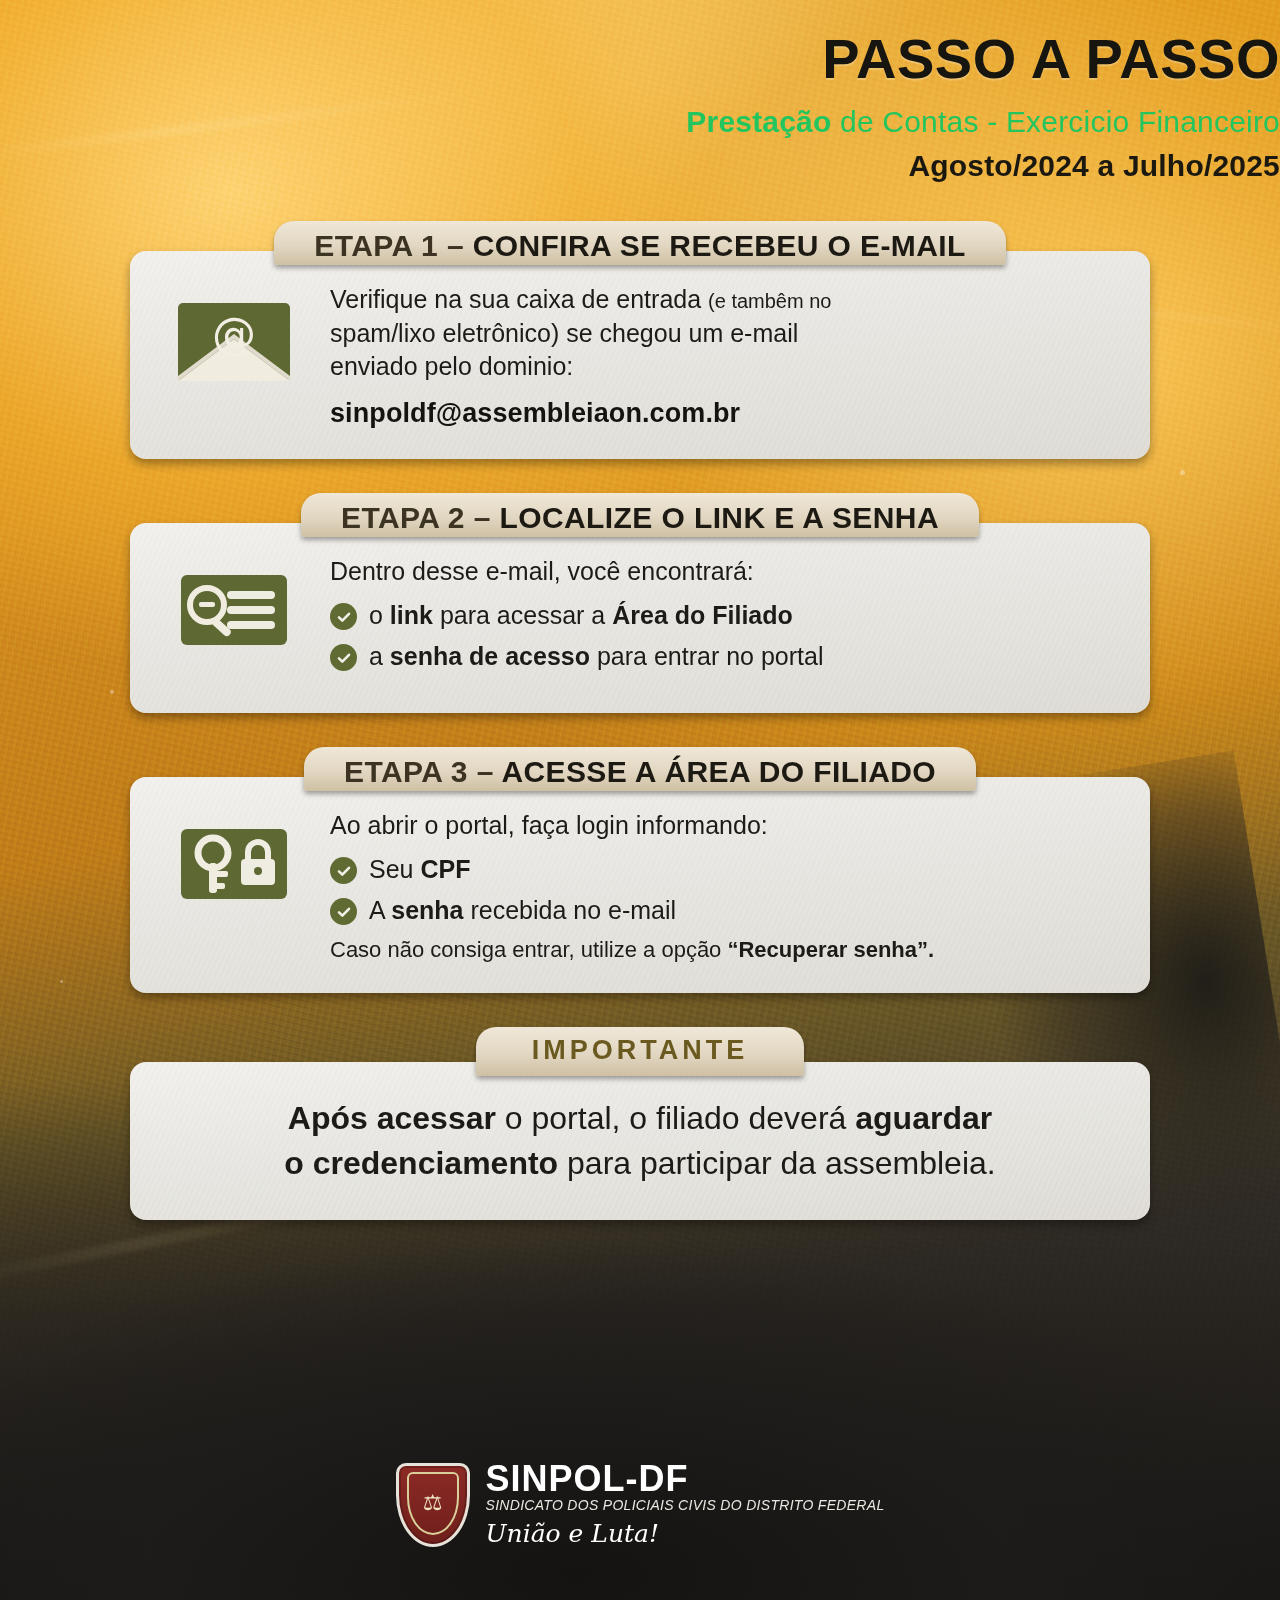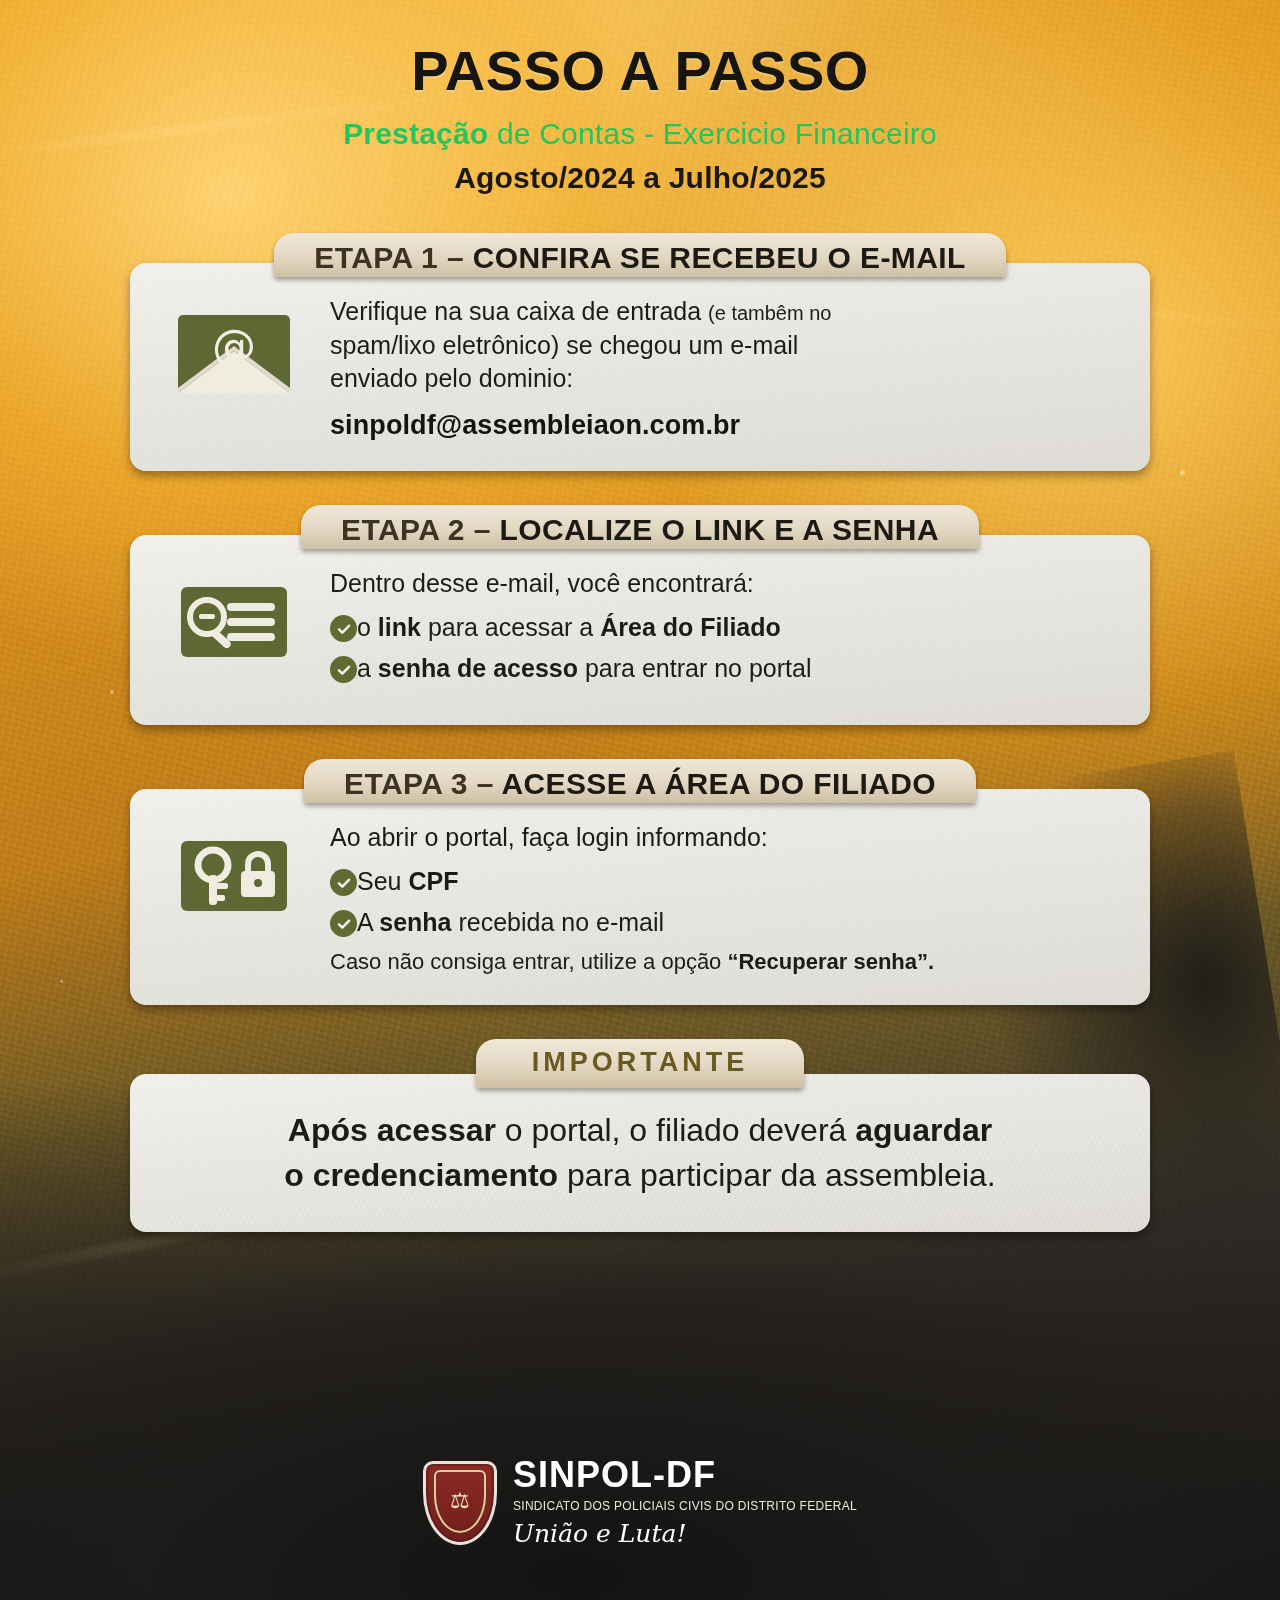--- a/index.html
+++ b/index.html
@@ -64,22 +64,23 @@
   }
   .bg-speck {
     position: absolute;
     border-radius: 50%;
     background: rgba(255,255,255,0.35);
   }
 
   
   .header {
     position: relative;
-    text-align: center;
-    padding-top: 38px;
+    text-align: right;
+    padding-top: 18px;
+    margin-top: 8px;
   }
   .title {
     font-size: 56px;
     font-weight: bold;
     letter-spacing: 0.5px;
     color: #17150f;
     text-shadow: 0 2px 1px rgba(255,255,255,0.25);
     margin: 0;
   }
   .subtitle1 {
@@ -156,20 +157,21 @@
     font-weight: bold;
     color: #15130f;
     margin-top: 14px;
     letter-spacing: 0.1px;
   }
 
   .bullets { margin-top: 12px; }
   .bullet {
     display: flex;
     align-items: flex-start;
+    gap: 12px;
     margin-bottom: 10px;
     font-size: 25px;
     color: #1d1b17;
     line-height: 1.25;
   }
   .check {
     flex: 0 0 auto;
     width: 27px; height: 27px;
     margin-top: 3px;
     border-radius: 50%;
@@ -236,24 +238,25 @@
     font-size: 22px;
   }
   .brand { color: #fff; }
   .brand .name {
     font-size: 36px;
     font-weight: bold;
     letter-spacing: 1px;
     line-height: 1;
   }
   .brand .desc {
-    font-size: 12px;
+    font-size: 14px;
     letter-spacing: 0.3px;
-    margin-top: 6px;
+    margin-top: 0;
     color: #eae7e0;
+    font-style: italic;
   }
   .brand .motto {
     font-family: "DejaVu Serif", serif;
     font-style: italic;
     font-size: 25px;
     margin-top: 6px;
     color: #ffffff;
   }
 </style>
 </head>

